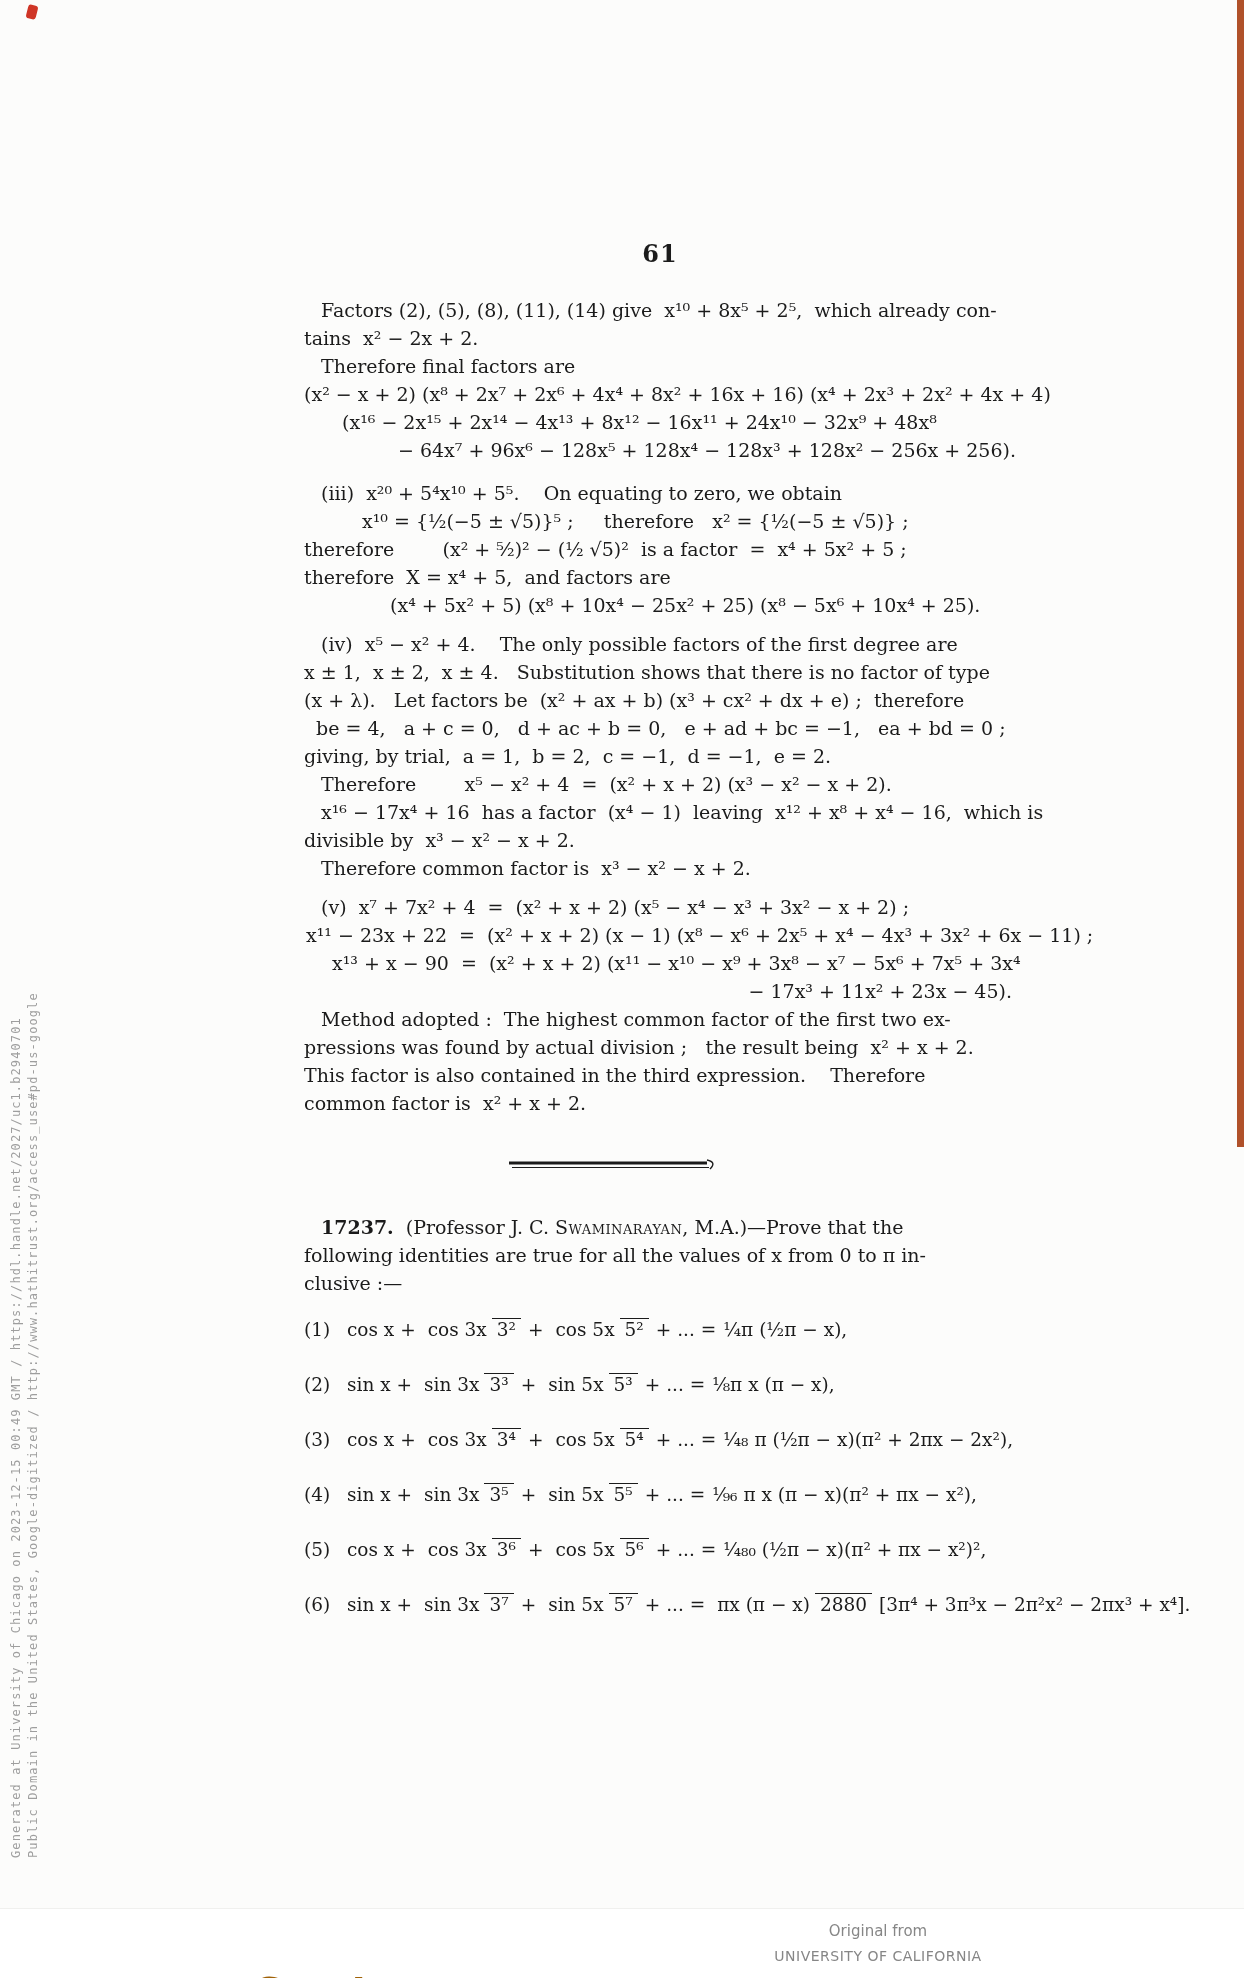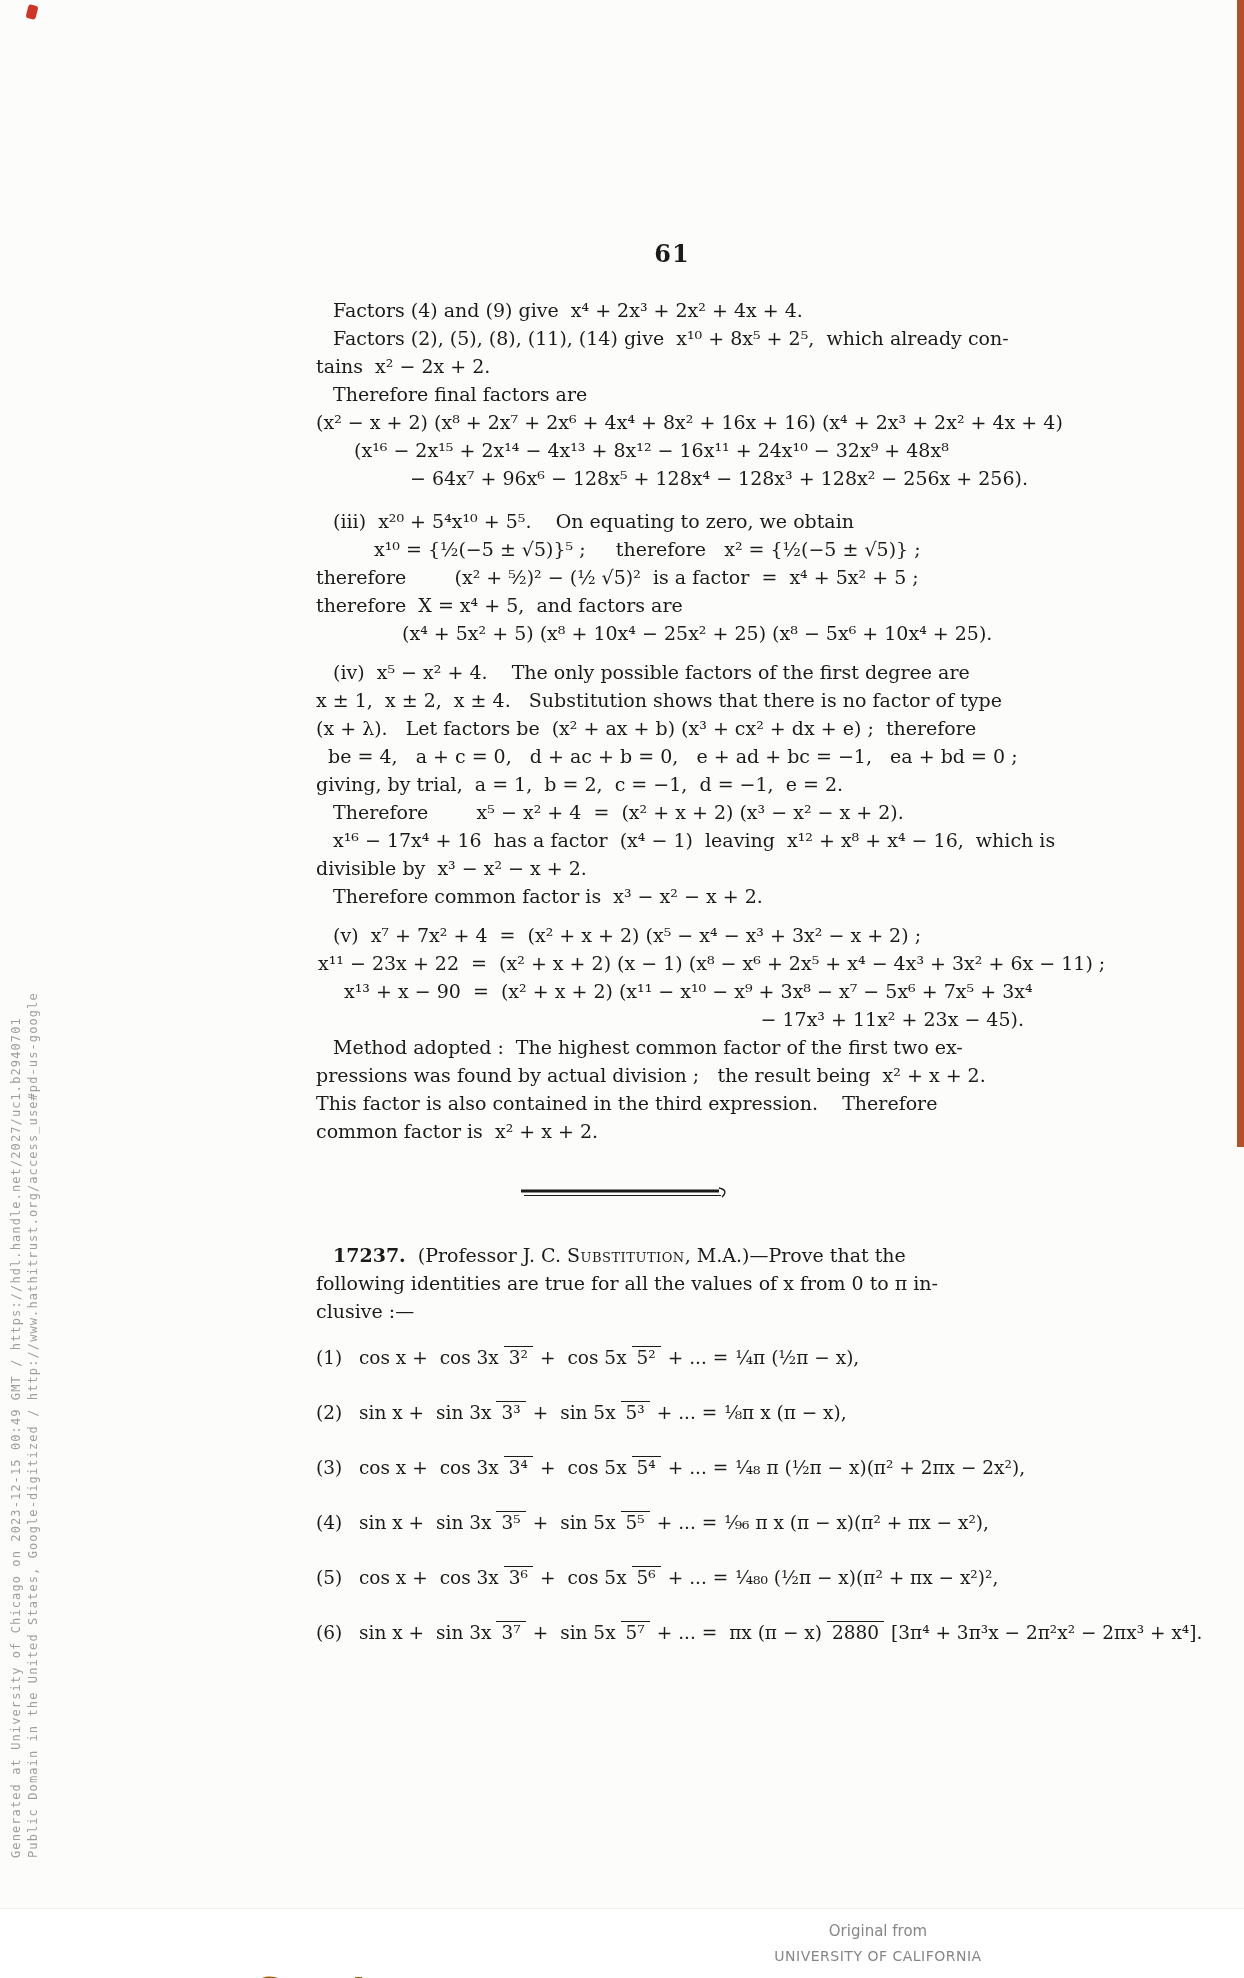--- a/index.html
+++ b/index.html
@@ -7,21 +7,21 @@
           font-family:"DejaVu Serif","Liberation Serif",serif;color:#1b1b1b;}
   .scan-page{position:absolute;left:0;top:0;width:1244px;height:1908px;background:#fcfcfb;border-bottom:1px solid #f0f0ee;}
   
   .artifact-mark{position:absolute;left:27px;top:5px;width:10px;height:14px;background:#cf3526;border-radius:3px;transform:rotate(14deg);}
   .artifact-strip{position:absolute;right:0;top:0;width:7px;height:1147px;background:#b0512a;}
   
   .sidebar{position:absolute;left:8px;top:1858px;transform:rotate(-90deg);transform-origin:0 0;
            font-family:"DejaVu Sans Mono","Liberation Mono",monospace;font-size:12px;line-height:17px;
            letter-spacing:1.1px;color:#9e9e9e;white-space:nowrap;}
   
-  .content{position:absolute;left:316px;top:240px;width:712px;}
+  .content{position:absolute;left:304px;top:240px;width:712px;}
   .page-number{text-align:center;font-size:24px;font-weight:bold;line-height:28px;margin-bottom:28px;letter-spacing:1px;}
   .line{font-size:19px;line-height:28px;white-space:pre;}
   .ind{padding-left:17px;}
   .right{text-align:right;}
   .mt6{margin-top:15px;} .mt2{margin-top:11px;}
   .divider{margin:42px 0 0 205px;height:12px;}
   .divider svg{display:block;}
   .problem-head{margin-top:42px;}
   .pnum{font-weight:bold;}
   .scaps{font-variant:small-caps;letter-spacing:0.5px;}
@@ -52,21 +52,20 @@
   <div class="artifact-strip"></div>
 
   <div class="sidebar">
     <div>Generated at University of Chicago on 2023-12-15 00:49 GMT  /  https://hdl.handle.net/2027/uc1.b2940701</div>
     <div>Public Domain in the United States, Google-digitized  /  http://www.hathitrust.org/access_use#pd-us-google</div>
   </div>
 
   <main class="content">
     <div class="page-number">61</div>
 
-    <div class="line ind">Factors (4) and (9) give  x⁴ + 2x³ + 2x² + 4x + 4.</div>
     <div class="line ind">Factors (2), (5), (8), (11), (14) give  x¹⁰ + 8x⁵ + 2⁵,  which already con-</div>
     <div class="line">tains  x² − 2x + 2.</div>
     <div class="line ind">Therefore final factors are</div>
     <div class="line">(x² − x + 2) (x⁸ + 2x⁷ + 2x⁶ + 4x⁴ + 8x² + 16x + 16) (x⁴ + 2x³ + 2x² + 4x + 4)</div>
     <div class="line" style="padding-left:38px;">(x¹⁶ − 2x¹⁵ + 2x¹⁴ − 4x¹³ + 8x¹² − 16x¹¹ + 24x¹⁰ − 32x⁹ + 48x⁸</div>
     <div class="line right">− 64x⁷ + 96x⁶ − 128x⁵ + 128x⁴ − 128x³ + 128x² − 256x + 256).</div>
 
     <div class="line ind mt6">(iii)  x²⁰ + 5⁴x¹⁰ + 5⁵.    On equating to zero, we obtain</div>
     <div class="line" style="padding-left:58px;">x¹⁰ = {½(−5 ± √5)}⁵ ;     therefore   x² = {½(−5 ± √5)} ;</div>
     <div class="line">therefore        (x² + ⁵⁄₂)² − (½ √5)²  is a factor  =  x⁴ + 5x² + 5 ;</div>
@@ -94,21 +93,21 @@
     <div class="line">common factor is  x² + x + 2.</div>
 
     <div class="divider">
       <svg width="210" height="12" viewBox="0 0 210 12">
         <line x1="0" y1="4" x2="198" y2="4" stroke="#1b1b1b" stroke-width="3"></line>
         <line x1="3" y1="8.5" x2="200" y2="8.5" stroke="#1b1b1b" stroke-width="1.2"></line>
         <path d="M198 1 q 10 2 3 9" fill="none" stroke="#1b1b1b" stroke-width="1.4"></path>
       </svg>
     </div>
 
-    <div class="line ind problem-head"><span class="pnum">17237.</span><span>  (Professor J. C. </span><span class="scaps">Substitution</span><span>, M.A.)—Prove that the</span></div>
+    <div class="line ind problem-head"><span class="pnum">17237.</span><span>  (Professor J. C. </span><span class="scaps">Swaminarayan</span><span>, M.A.)—Prove that the</span></div>
     <div class="line">following identities are true for all the values of x from 0 to π in-</div>
     <div class="line">clusive :—</div>
 
     <div class="eq-block">
 
       <div class="eq-row">
         <span class="eq-label">(1)</span>
         <span>cos x +</span>
         <span class="frac"><span class="num">cos 3x</span><span class="den">3²</span></span>
         <span>+</span>

